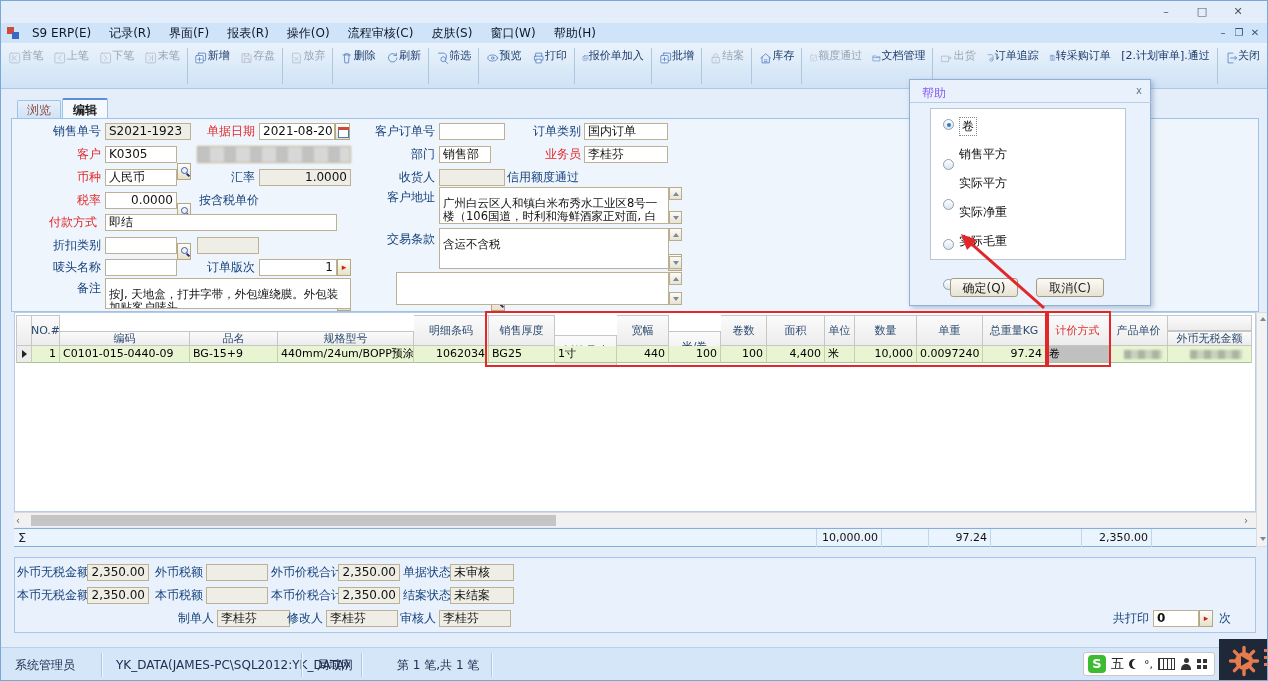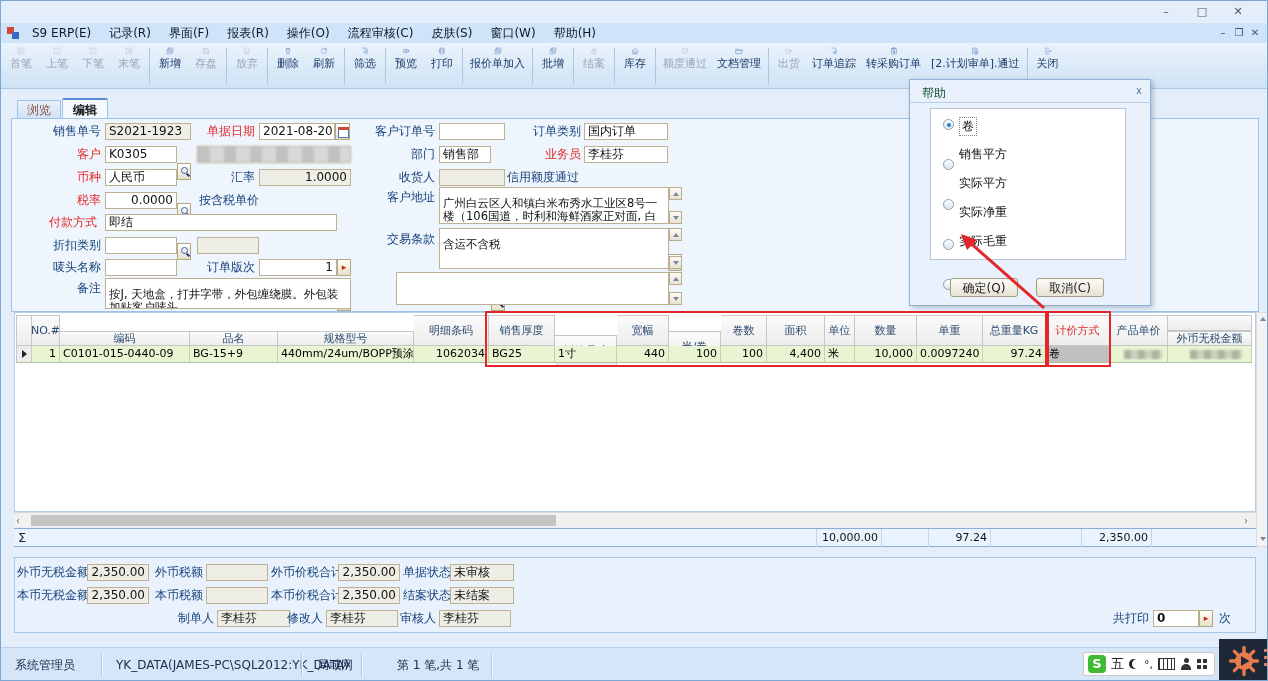--- a/index.html
+++ b/index.html
@@ -13,21 +13,21 @@
   .wctl{width:30px;height:21px;text-align:center;color:#555;font-size:11px;line-height:21px;}
   
   .menubar{left:0;top:22px;width:100%;height:20px;background:#cfe4f8;display:flex;align-items:center;}
   .menuitem{padding:0 9px;line-height:20px;color:#101828;font-size:12px;}
   .appicon{width:12px;height:12px;margin:0 4px 0 6px;position:relative;}
   .appicon i{position:absolute;width:7px;height:7px;}
   .mdictl{width:16px;text-align:center;color:#33567e;font-size:10px;line-height:20px;}
   
   .toolbar{left:0;top:42px;width:100%;height:46px;background:linear-gradient(#eaf3fc,#cfe2f5);
            border-bottom:1px solid #afc8e2;display:flex;align-items:stretch;padding:1px 2px 0 2px;box-sizing:border-box;}
-  .tbtn{display:flex;flex-direction:column;align-items:center;justify-content:flex-start;
+  .tbtn{display:flex;flex-direction:row;justify-content:flex-start;
         padding:3px 5px 17px 5px;min-width:26px;}
   .tbtn svg{width:22px;height:22px;stroke:#5b82c4;fill:none;stroke-width:1.4;stroke-linecap:round;stroke-linejoin:round;}
   .tbtn .tlbl{font-size:11px;color:#1c3a6a;white-space:nowrap;margin-top:1px;}
   .tbtn.dis svg{stroke:#b6bec9;}
   .tbtn.dis .tlbl{color:#9aa6b5;}
   .tsep{width:1px;background:#aec6de;margin:4px 2px;}
   
   .tab{height:19px;line-height:19px;text-align:center;font-size:12px;border:1px solid #9ec2e8;
        border-bottom:none;border-radius:2px 2px 0 0;background:linear-gradient(#e6f0fb,#cfe2f5);color:#8a4a3c;}
   .tab.active{background:#f4f9fe;font-weight:bold;color:#1a1a1a;height:21px;line-height:21px;border-top:2px solid #5b8ed6;}
@@ -439,21 +439,21 @@
     <div class="abs" style="left:4px;top:1px;font-size:13px;color:#222;">Σ</div>
     <div class="abs num" style="left:802px;top:0;width:66px;height:18px;line-height:18px;border-left:1px solid #c2d6ea;border-right:1px solid #c2d6ea;padding:0 3px;color:#111;font-size:11px;">10,000.00</div>
     <div class="abs num" style="left:914px;top:0;width:63px;height:18px;line-height:18px;border-left:1px solid #c2d6ea;border-right:1px solid #c2d6ea;padding:0 3px;color:#111;font-size:11px;">97.24</div>
     <div class="abs num" style="left:1067px;top:0;width:71px;height:18px;line-height:18px;border-left:1px solid #c2d6ea;border-right:1px solid #c2d6ea;padding:0 3px;color:#111;font-size:11px;">2,350.00</div>
   </div>
 
   <div class="abs redbox" style="left:484px;top:310px;width:562px;height:56px;"></div>
   <div class="abs redbox" style="left:1046px;top:310px;width:64px;height:56px;"></div>
 
   <div class="abs dlg" style="left:908px;top:78px;width:242px;height:227px;">
-    <div class="abs" style="left:12px;top:5px;font-size:12px;color:#14532d;">帮助</div>
+    <div class="abs" style="left:12px;top:5px;font-size:12px;color:#8b5cf6;">帮助</div>
     <div class="abs" style="left:222px;top:4px;width:14px;height:14px;color:#607890;font-size:10px;text-align:center;line-height:14px;">x</div>
     <div class="abs" style="left:0;top:22px;width:242px;height:1px;background:#b9cde4;"></div>
     <div class="abs" style="left:20px;top:28px;width:196px;height:152px;background:#fff;border:1px solid #b9c6d4;">
       <div class="abs radio sel" style="left:12px;top:10px;"></div>
       <div class="abs" style="left:28px;top:8px;font-size:12px;color:#111;border:1px dotted #888;padding:0 2px;">卷</div>
       <div class="abs radio" style="left:12px;top:39px;"></div>
       <div class="abs" style="left:28px;top:37px;font-size:12px;color:#111;">销售平方</div>
       <div class="abs radio" style="left:12px;top:68px;"></div>
       <div class="abs" style="left:28px;top:66px;font-size:12px;color:#111;">实际平方</div>
       <div class="abs radio" style="left:12px;top:97px;"></div>

